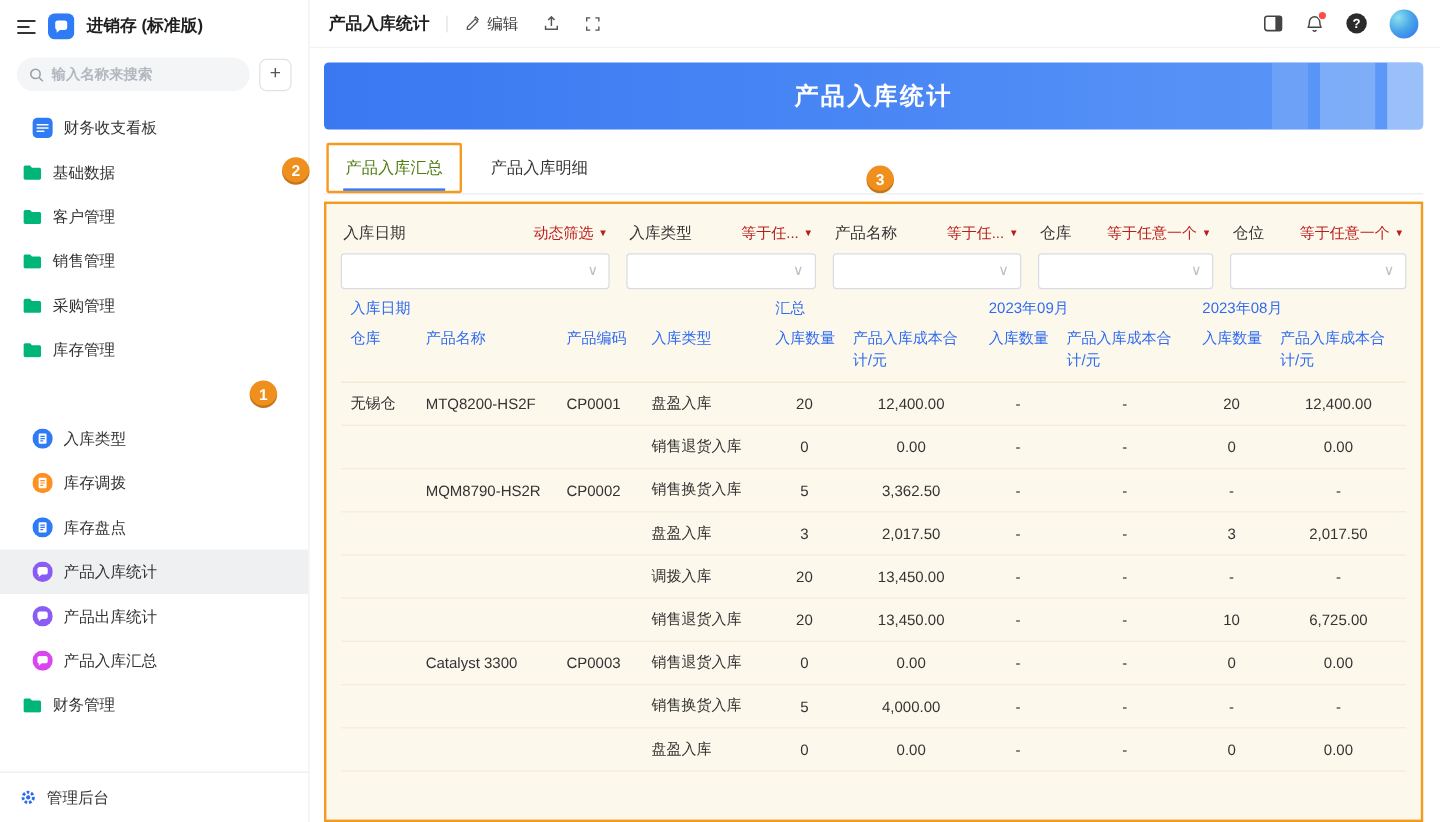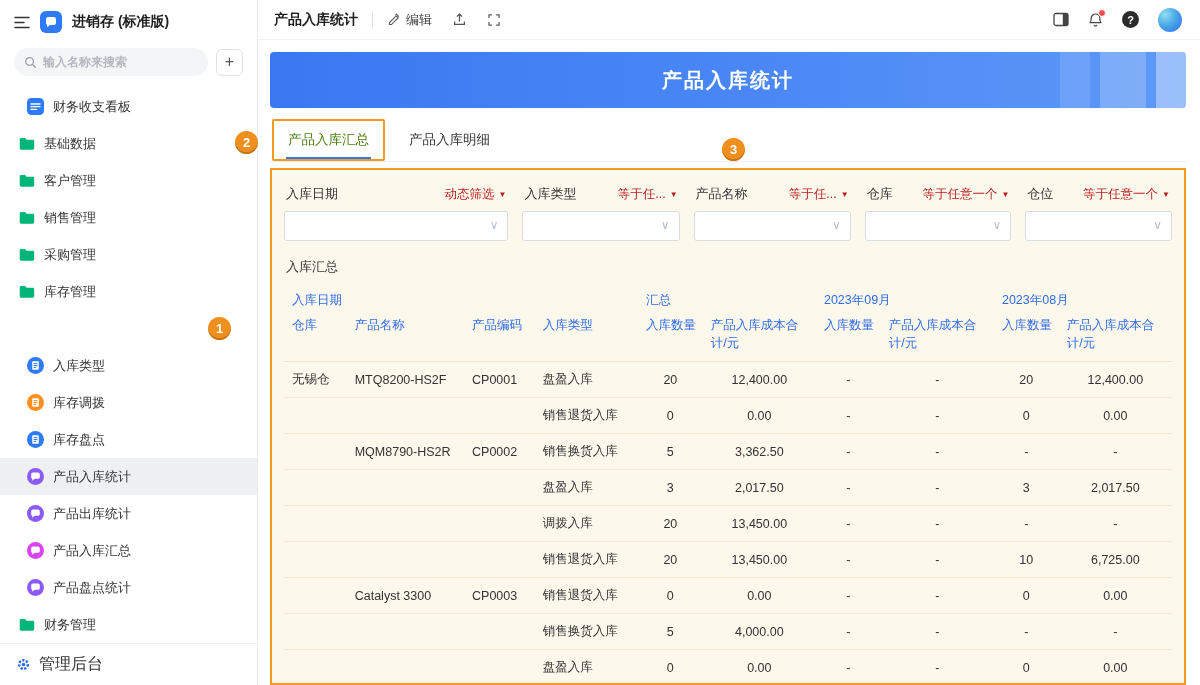--- a/index.html
+++ b/index.html
@@ -16,21 +16,21 @@
   .search-box input::placeholder { color:#b3b7bf; }
   .add-btn { width:27px; height:27px; flex:none; border:1px solid #e1e2e6; border-radius:6px; background:#fff; color:#555; font-size:16px; line-height:1; display:flex; align-items:center; justify-content:center; cursor:pointer; }
   .menu { flex:1; overflow:hidden; padding-top:2px; }
   .menu-item { height:37px; display:flex; align-items:center; padding-left:18px; font-size:13px; color:#333; cursor:pointer; }
   .menu-item.indent { padding-left:27px; }
   .menu-item.selected { background:#eef0f2; }
   .menu-box { display:flex; align-items:center; gap:9px; min-width:0; }
   .menu-box.hl { border:2px solid #f39a1f; border-radius:3px; padding:4px 12px 4px 6px; margin-left:-8px; }
   .mi-icon { width:17px; height:17px; flex:none; display:flex; align-items:center; justify-content:center; }
   .mi-label { white-space:nowrap;text-align:center; }
-  .sb-footer { height:42px; flex:none; border-top:1px solid #ececec; display:flex; align-items:center; gap:8px; padding:0 16px; font-size:16px; color:#333; cursor:pointer;text-align:center; }
+  .sb-footer { height:42px; flex:none; border-top:1px solid #ececec; display:flex; align-items:center; gap:8px; padding:0 16px; font-size:13px; color:#333; cursor:pointer;text-align:center; }
 
   
   .marker { width:23px; height:23px; border-radius:50%; background:#ef8f1d; color:#fff; font-weight:bold; font-size:13px; display:flex; align-items:center; justify-content:center; box-shadow:inset 0 -2px 0 rgba(0,0,0,.18); flex:none; }
   .marker.inline { margin-left:auto; margin-right:26px; }
   .abs-marker { position:absolute; z-index:60; }
   #marker2 { left:235px; top:131px; }
   #marker3 { left:722px; top:138px; }
 
   
   .main { flex:1; min-width:0; display:flex; flex-direction:column; }
@@ -243,31 +243,20 @@
         <div class="menu-box">
           <span class="mi-icon">
             <svg width="17" height="17" viewBox="0 0 17 17">
               <circle cx="8.5" cy="8.5" r="8.5" fill="#d946ef"></circle>
               <path d="M4.2 6.4c0-1 .8-1.8 1.8-1.8h5c1 0 1.8.8 1.8 1.8v2.6c0 1-.8 1.8-1.8 1.8H7.8l-2.5 2v-2h-.1c-.6-.2-1-.9-1-1.8z" fill="#fff"></path>
             </svg>
           </span>
           <span class="mi-label">产品入库汇总</span>
         </div>
       </div>
-      <div class="menu-item indent">
-        <div class="menu-box">
-          <span class="mi-icon">
-            <svg width="17" height="17" viewBox="0 0 17 17">
-              <circle cx="8.5" cy="8.5" r="8.5" fill="#8a5cf5"></circle>
-              <path d="M4.2 6.4c0-1 .8-1.8 1.8-1.8h5c1 0 1.8.8 1.8 1.8v2.6c0 1-.8 1.8-1.8 1.8H7.8l-2.5 2v-2h-.1c-.6-.2-1-.9-1-1.8z" fill="#fff"></path>
-            </svg>
-          </span>
-          <span class="mi-label">产品盘点统计</span>
-        </div>
-      </div>
       <div class="menu-item">
         <div class="menu-box">
           <span class="mi-icon">
             <svg width="16" height="13" viewBox="0 0 18 14">
               <path d="M.8 2.4C.8 1.5 1.5.8 2.4.8h4.4l1.8 2h6.9c.9 0 1.6.7 1.6 1.6v8c0 .9-.7 1.6-1.6 1.6H2.4c-.9 0-1.6-.7-1.6-1.6z" fill="#00b578"></path>
             </svg>
           </span>
           <span class="mi-label">财务管理</span>
         </div>
       </div>
@@ -403,21 +392,20 @@
               <span class="f-op">
                 <span>等于任意一个</span>
                 <span class="f-caret">▼</span>
               </span>
             </div>
             <div class="f-select">
               <span class="sel-chevron">∨</span>
             </div>
           </div>
         </div>
-      <div class="section-title">入库汇总</div>
       <div class="table-wrap">
         <table>
             <colgroup>
               <col style="width: 62px;">
               <col style="width: 116px;">
               <col style="width: 70px;">
               <col style="width: 102px;">
               <col style="width: 64px;">
               <col style="width: 112px;">
               <col style="width: 64px;">

